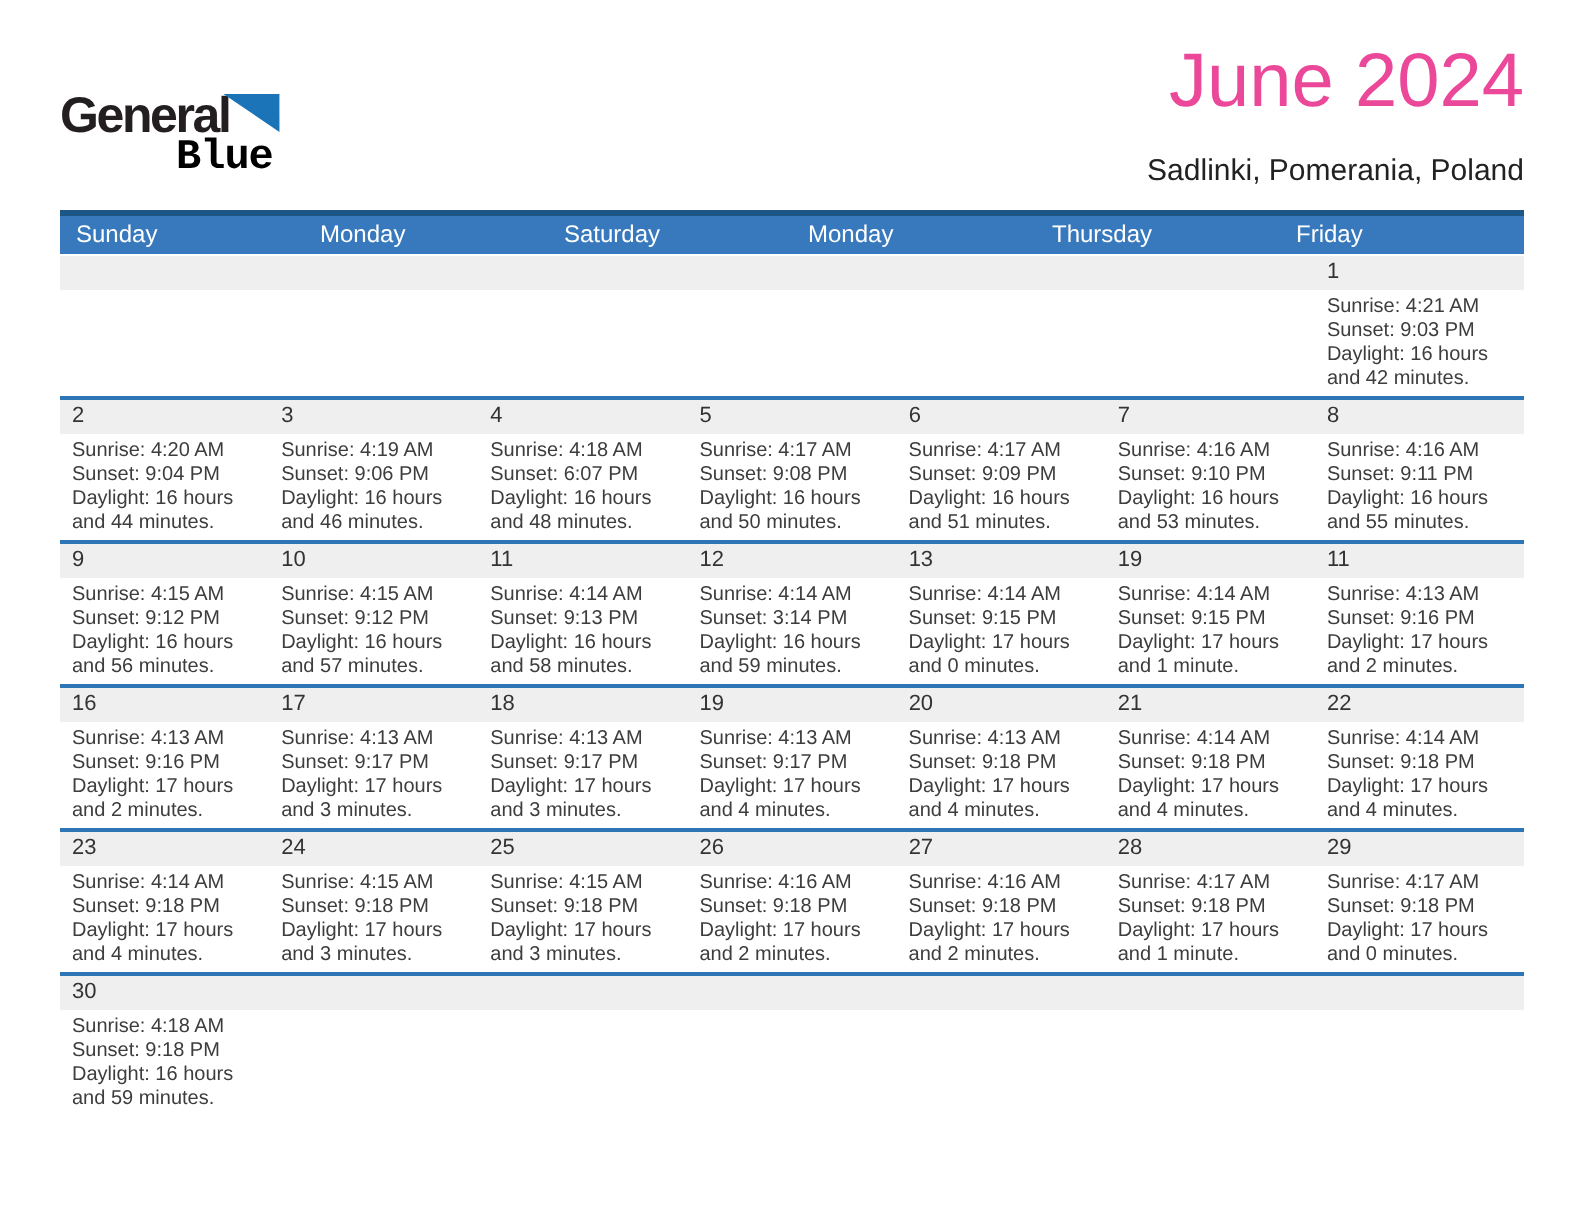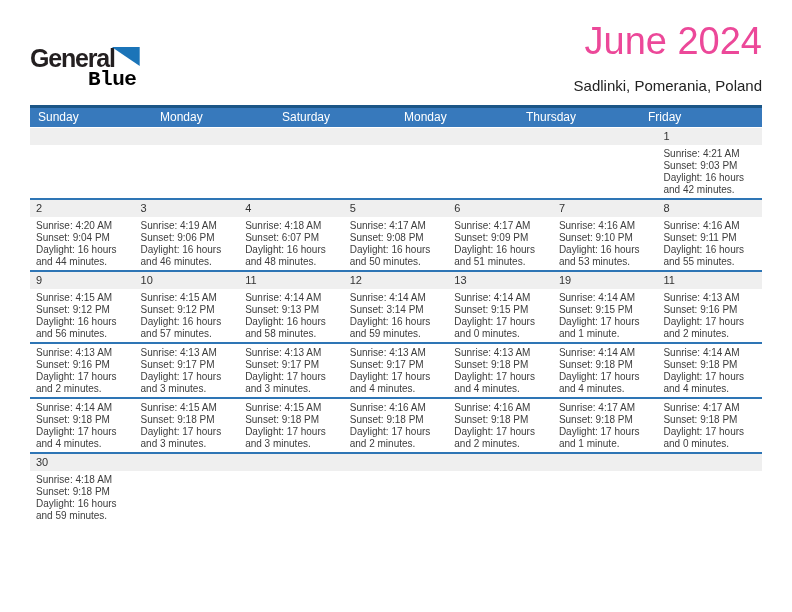--- a/index.html
+++ b/index.html
@@ -215,20 +215,43 @@
             </div>
             <div class="details-cell">
               <div class="detail-line">Sunrise: 4:13 AM</div>
               <div class="detail-line">Sunset: 9:16 PM</div>
               <div class="detail-line">Daylight: 17 hours</div>
               <div class="detail-line">and 2 minutes.</div>
             </div>
           </div>
         </div>
         <div class="week-row">
+          <div class="day-band">
+            <div class="band-cell">
+              <div class="day-number">16</div>
+            </div>
+            <div class="band-cell">
+              <div class="day-number">17</div>
+            </div>
+            <div class="band-cell">
+              <div class="day-number">18</div>
+            </div>
+            <div class="band-cell">
+              <div class="day-number">19</div>
+            </div>
+            <div class="band-cell">
+              <div class="day-number">20</div>
+            </div>
+            <div class="band-cell">
+              <div class="day-number">21</div>
+            </div>
+            <div class="band-cell">
+              <div class="day-number">22</div>
+            </div>
+          </div>
           <div class="details-band">
             <div class="details-cell">
               <div class="detail-line">Sunrise: 4:13 AM</div>
               <div class="detail-line">Sunset: 9:16 PM</div>
               <div class="detail-line">Daylight: 17 hours</div>
               <div class="detail-line">and 2 minutes.</div>
             </div>
             <div class="details-cell">
               <div class="detail-line">Sunrise: 4:13 AM</div>
               <div class="detail-line">Sunset: 9:17 PM</div>
@@ -261,20 +284,43 @@
             </div>
             <div class="details-cell">
               <div class="detail-line">Sunrise: 4:14 AM</div>
               <div class="detail-line">Sunset: 9:18 PM</div>
               <div class="detail-line">Daylight: 17 hours</div>
               <div class="detail-line">and 4 minutes.</div>
             </div>
           </div>
         </div>
         <div class="week-row">
+          <div class="day-band">
+            <div class="band-cell">
+              <div class="day-number">23</div>
+            </div>
+            <div class="band-cell">
+              <div class="day-number">24</div>
+            </div>
+            <div class="band-cell">
+              <div class="day-number">25</div>
+            </div>
+            <div class="band-cell">
+              <div class="day-number">26</div>
+            </div>
+            <div class="band-cell">
+              <div class="day-number">27</div>
+            </div>
+            <div class="band-cell">
+              <div class="day-number">28</div>
+            </div>
+            <div class="band-cell">
+              <div class="day-number">29</div>
+            </div>
+          </div>
           <div class="details-band">
             <div class="details-cell">
               <div class="detail-line">Sunrise: 4:14 AM</div>
               <div class="detail-line">Sunset: 9:18 PM</div>
               <div class="detail-line">Daylight: 17 hours</div>
               <div class="detail-line">and 4 minutes.</div>
             </div>
             <div class="details-cell">
               <div class="detail-line">Sunrise: 4:15 AM</div>
               <div class="detail-line">Sunset: 9:18 PM</div>

